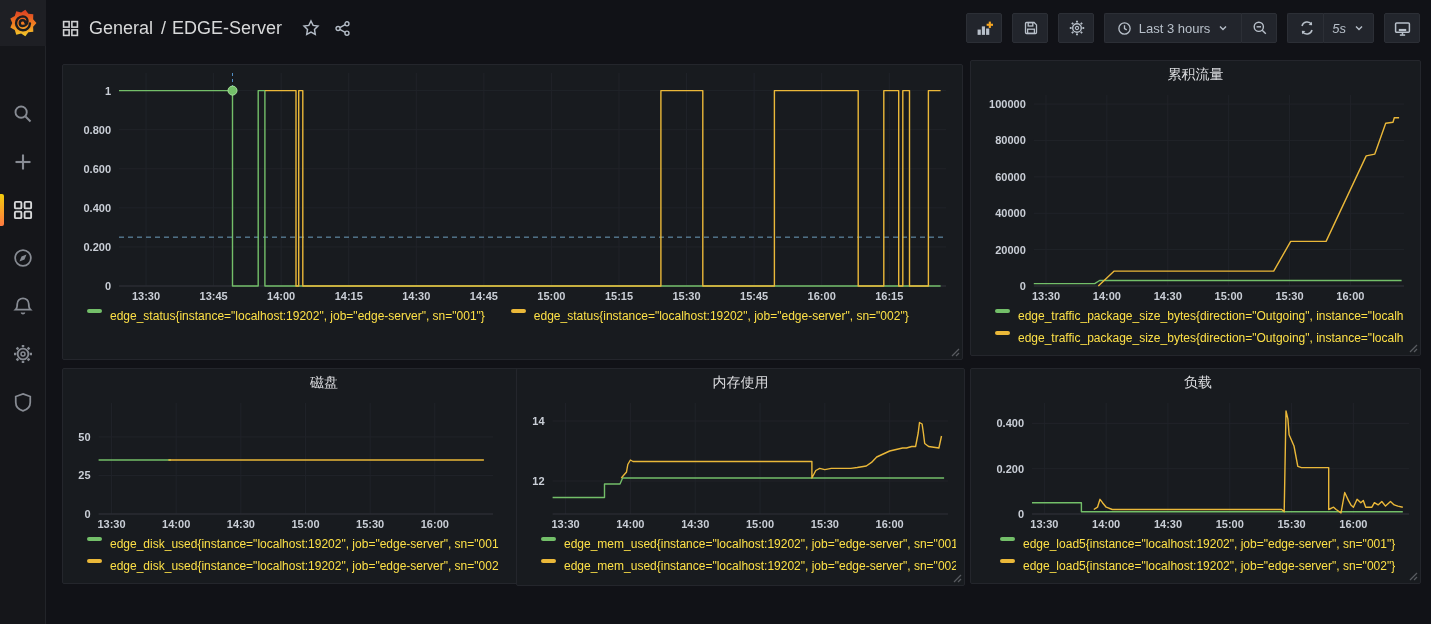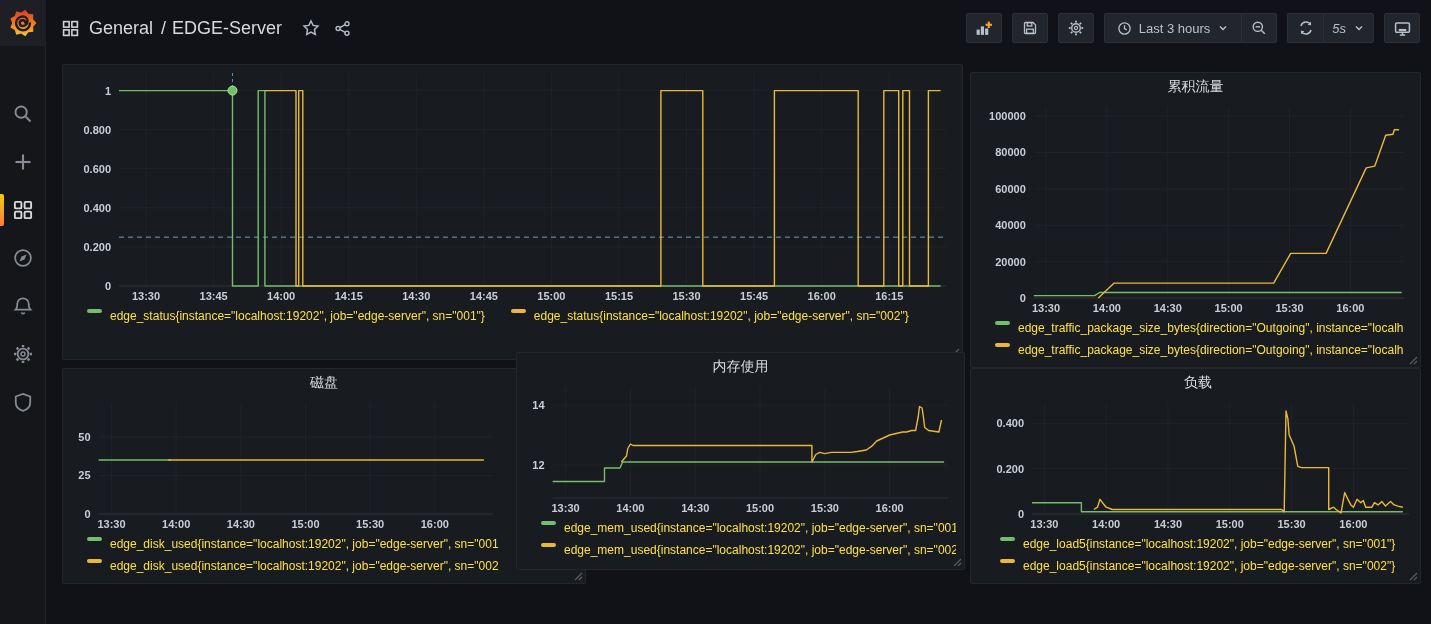--- a/index.html
+++ b/index.html
@@ -22,35 +22,35 @@
   .main { flex:1; display:flex; flex-direction:column; }
   .topnav { height:56px; display:flex; align-items:center; justify-content:space-between; padding:0 11px 0 16px; }
   .breadcrumb { display:flex; align-items:center; color:#d8d9da; font-size:18px; }
   .breadcrumb .bc-icon { color:#d0d1d3; margin-right:10px; display:flex; }
   .bc-text { margin-right:6px; }
   .bc-sep { margin:0 6px 0 2px; color:#d8d9da; }
   .bc-action { margin-left:14px; color:#b4bcc7; display:flex; cursor:pointer; }
 
   .toolbar { display:flex; align-items:center; gap:10px; }
   .tbtn { height:30px; min-width:36px; padding:0 8px; background:#22252c; border:1px solid #2c2f36;
-    border-radius:2px; display:flex; align-items:center; justify-content:center; gap:7px;
+    border-radius:2px; display:flex; align-items:center; justify-content:flex-end; gap:7px;
     color:#b8c0ca; font-size:13px; font-weight:500; cursor:pointer; white-space:nowrap; }
   .tgroup { display:flex; align-items:stretch; }
   .tgroup .tbtn { border-radius:0; }
   .tgroup .tbtn:first-child { border-radius:2px 0 0 2px; border-right:none; }
   .tgroup .tbtn:last-child { border-radius:0 2px 2px 0; border-left:1px solid #2c2f36;font-style:italic; }
 
   
   .dash { position:relative; flex:1; }
   .panel { position:absolute; background:#181b1f; border:1px solid #24262c; border-radius:2px;
     padding:0 8px 4px; }
   #p0 { left:16px; top:8px;   width:901px; height:296px; }
-  #p1 { left:924px; top:16px;  width:451px; height:296px; }
+  #p1 { left:924px; top:4px;  width:451px; height:296px; }
   #p2 { left:16px; top:312px; width:524px; height:216px; }
-  #p3 { left:470px; top:296px;width:449px; height:218px; }
+  #p3 { left:470px; top:312px;width:449px; height:218px; }
   #p4 { left:924px; top:312px;width:451px; height:216px;padding-left:13px; }
   .ptitle { height:26px; line-height:26px; text-align:center; color:#dcdde0; font-size:14px;
     font-weight:500; cursor:pointer; white-space:nowrap; overflow:hidden; }
   .tcursor { display:inline-block; width:1px; height:13px; background:#cfd2d6; vertical-align:-2px; margin-right:1px; }
   .chart { width:100%; }
   #p0 .chart { height:240px; }
   #p1 .chart { height:218px; }
   #p2 .chart, #p3 .chart, #p4 .chart { height:138px; }
   .tick { fill:#c9ced6; font:600 11px "Liberation Sans", sans-serif; }
 

